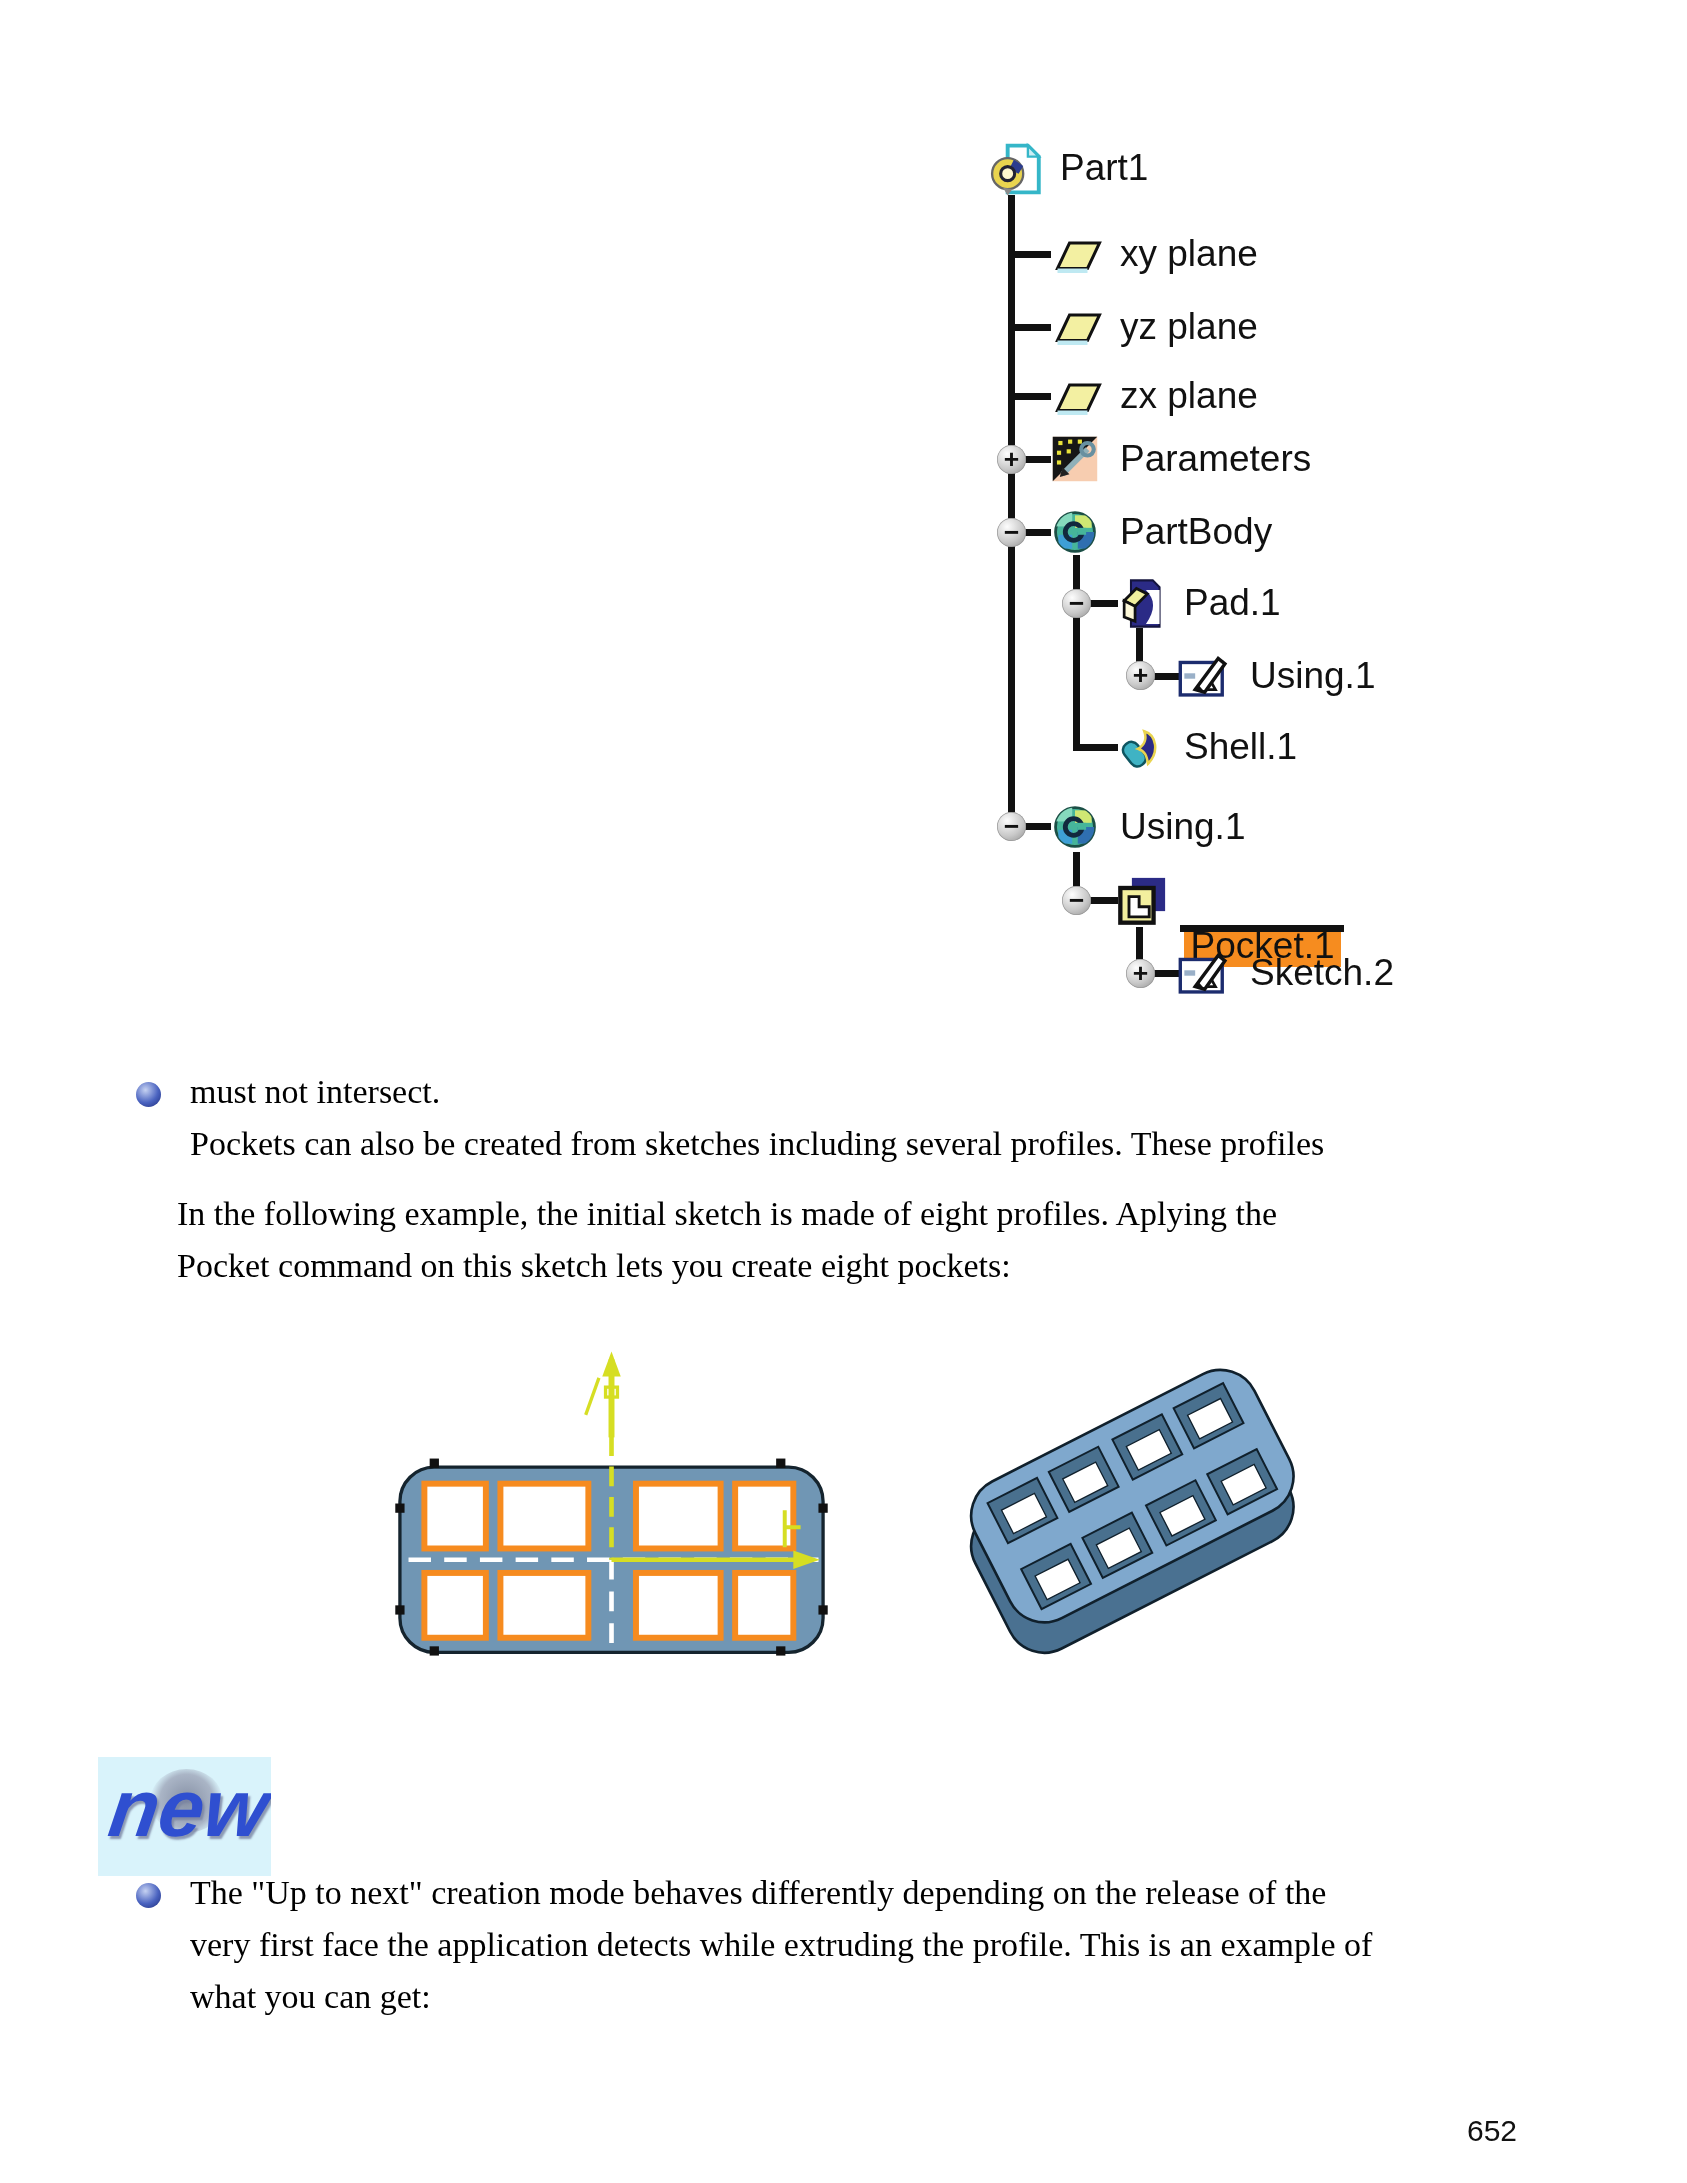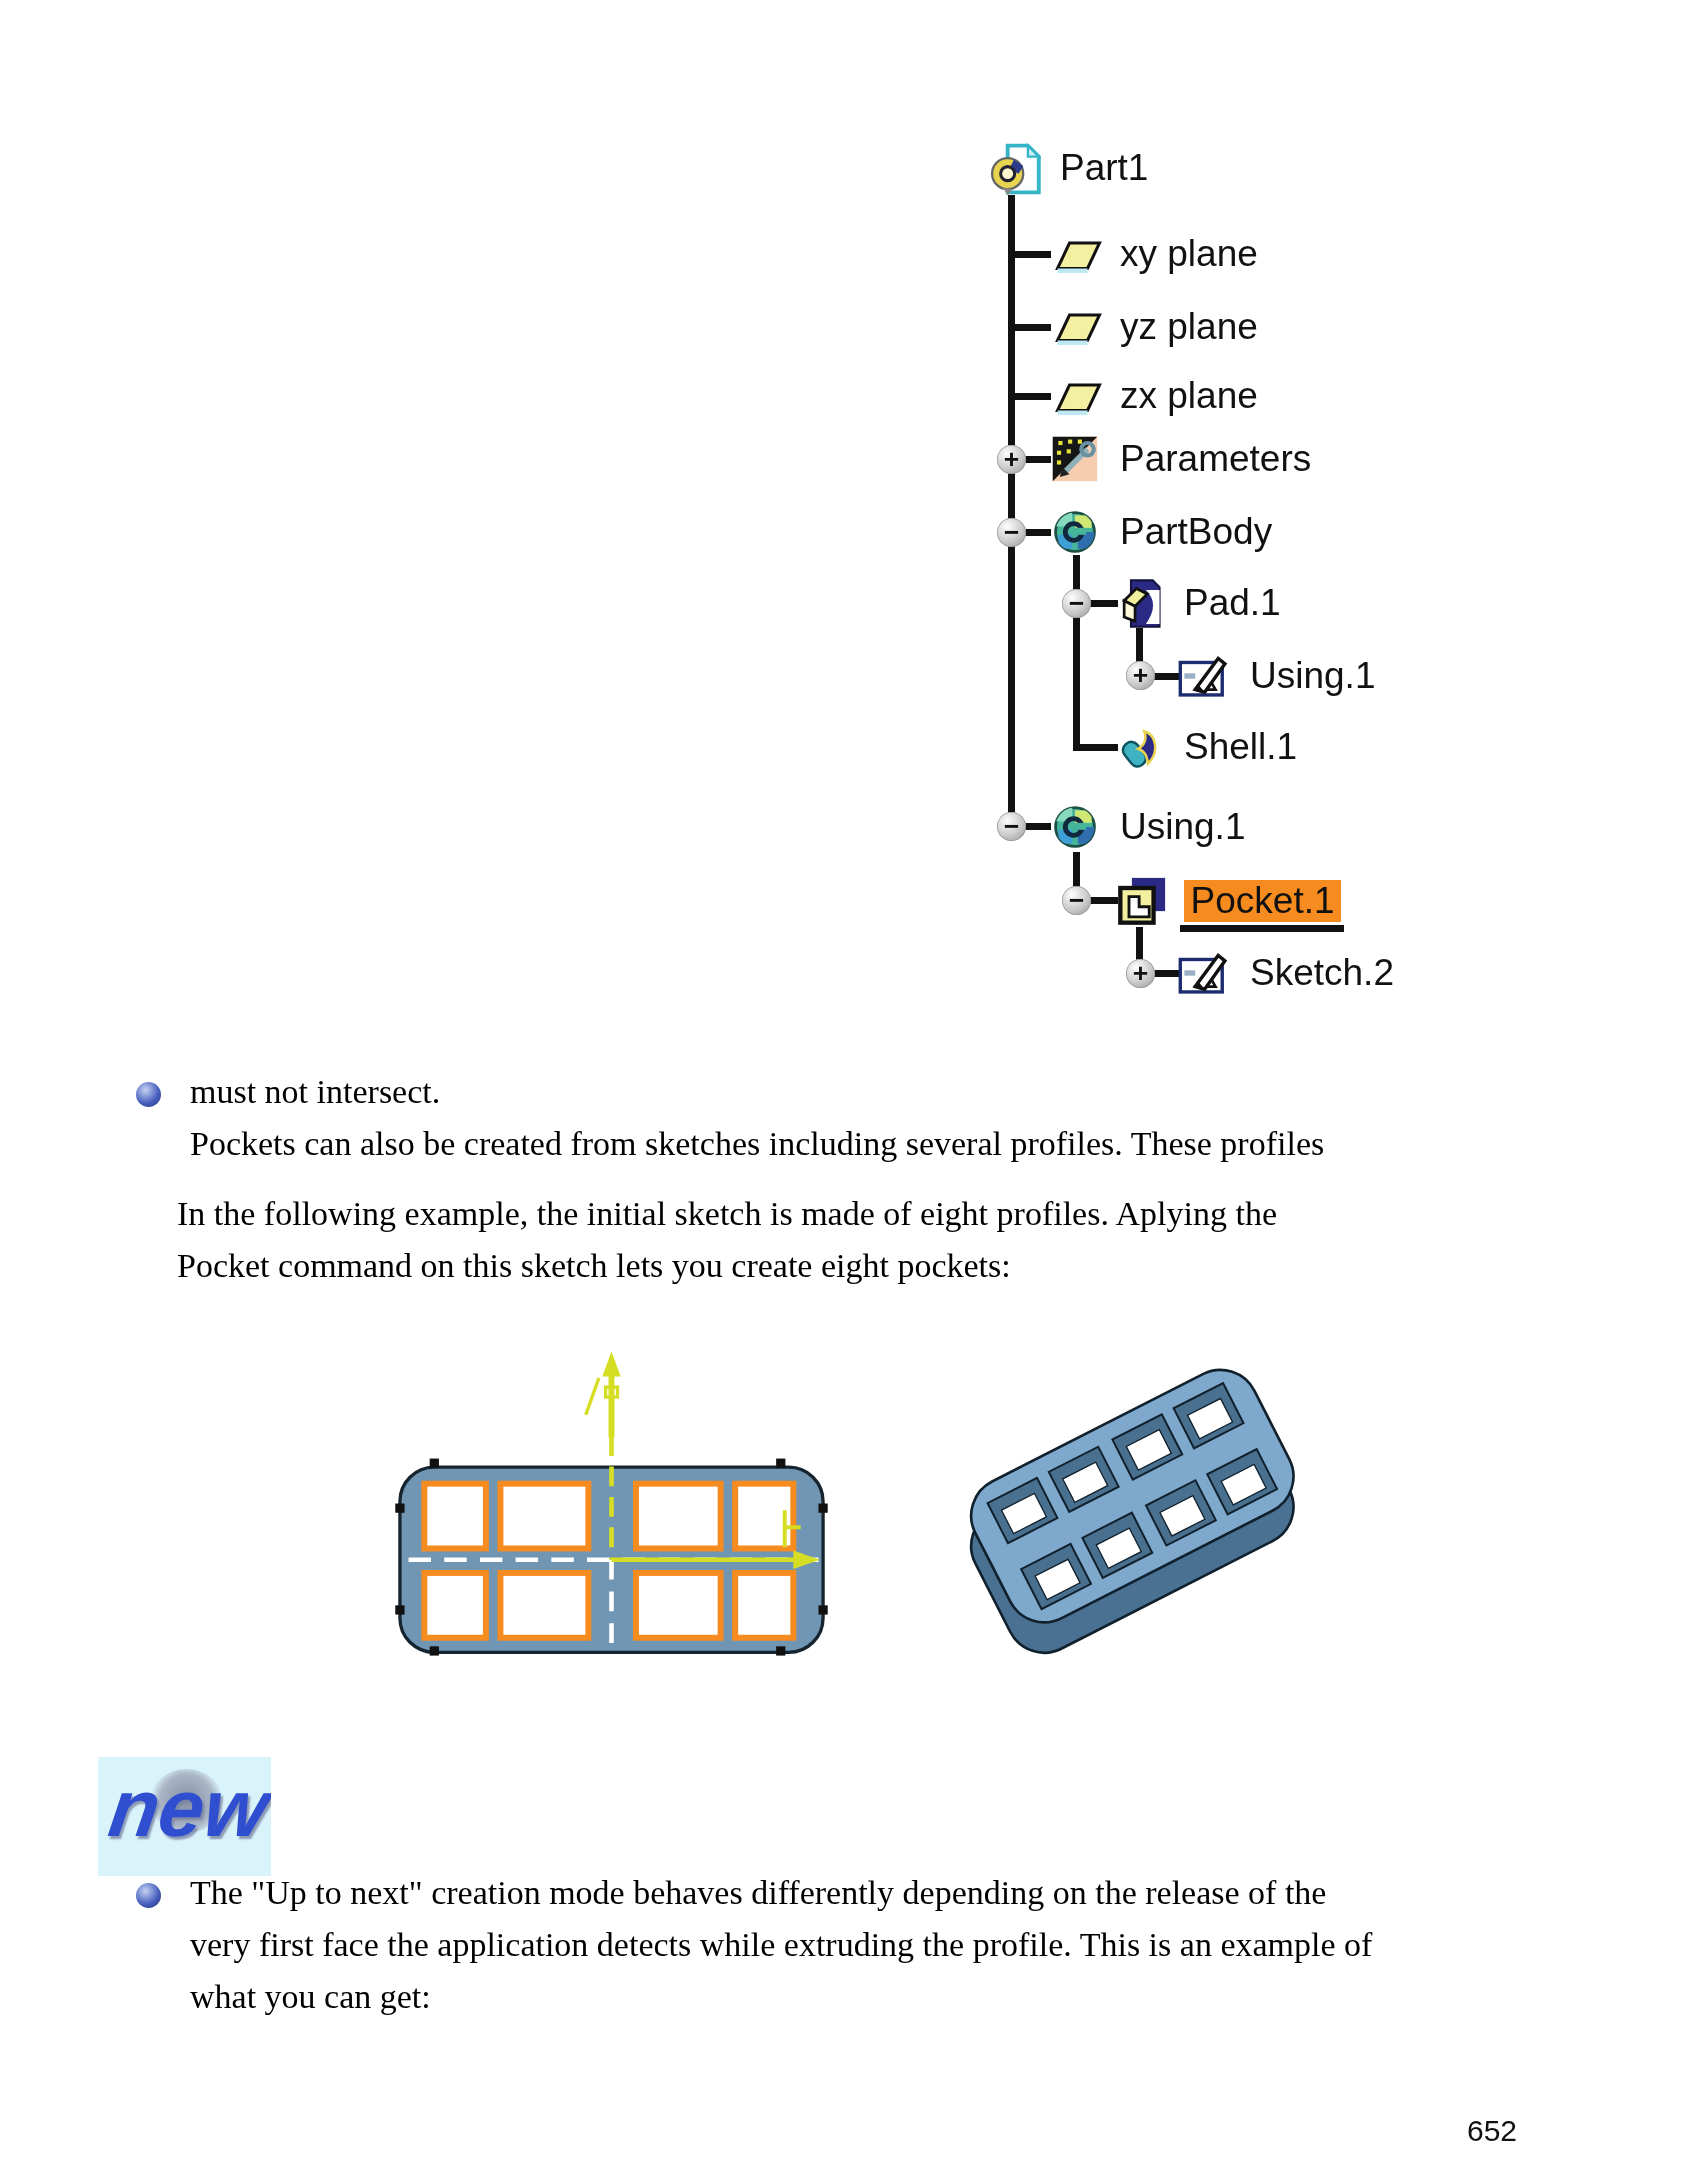--- a/index.html
+++ b/index.html
@@ -4,21 +4,21 @@
 <style>
   html,body{margin:0;padding:0;}
   body{width:1687px;height:2183px;position:relative;background:#fff;overflow:hidden;
        font-family:"Liberation Serif", serif;}
   .abs{position:absolute;}
   
   #tree{position:absolute;left:959px;top:132px;width:490px;height:913px;}
   .tline{position:absolute;background:#111;}
   .trow-label{position:absolute;font-family:"Liberation Sans", sans-serif;font-size:37px;
       color:#111;white-space:nowrap;line-height:42px;}
-  .trow-label.hl{padding:0 6.6px;}
+  .trow-label.hl{padding:0 6.6px;margin-top:45px;}
   .hl-underline{position:absolute;background:#111;height:6.6px;}
   .expander{position:absolute;width:29px;height:29px;border-radius:50%;
       background:radial-gradient(circle at 35% 30%, #fdfdfd, #c9c9c9 55%, #8f8f8f 100%);
       display:flex;align-items:center;justify-content:center;
       font-family:"Liberation Sans", sans-serif;font-size:26.5px;font-weight:bold;color:#111;
       box-shadow:0 0 0 0.7px #999 inset;}
   .ticon{position:absolute;}
   .ticon svg{width:100%;height:100%;display:block;}
   
   .para-line{font-size:34px;line-height:52px;color:#000;white-space:nowrap;}

